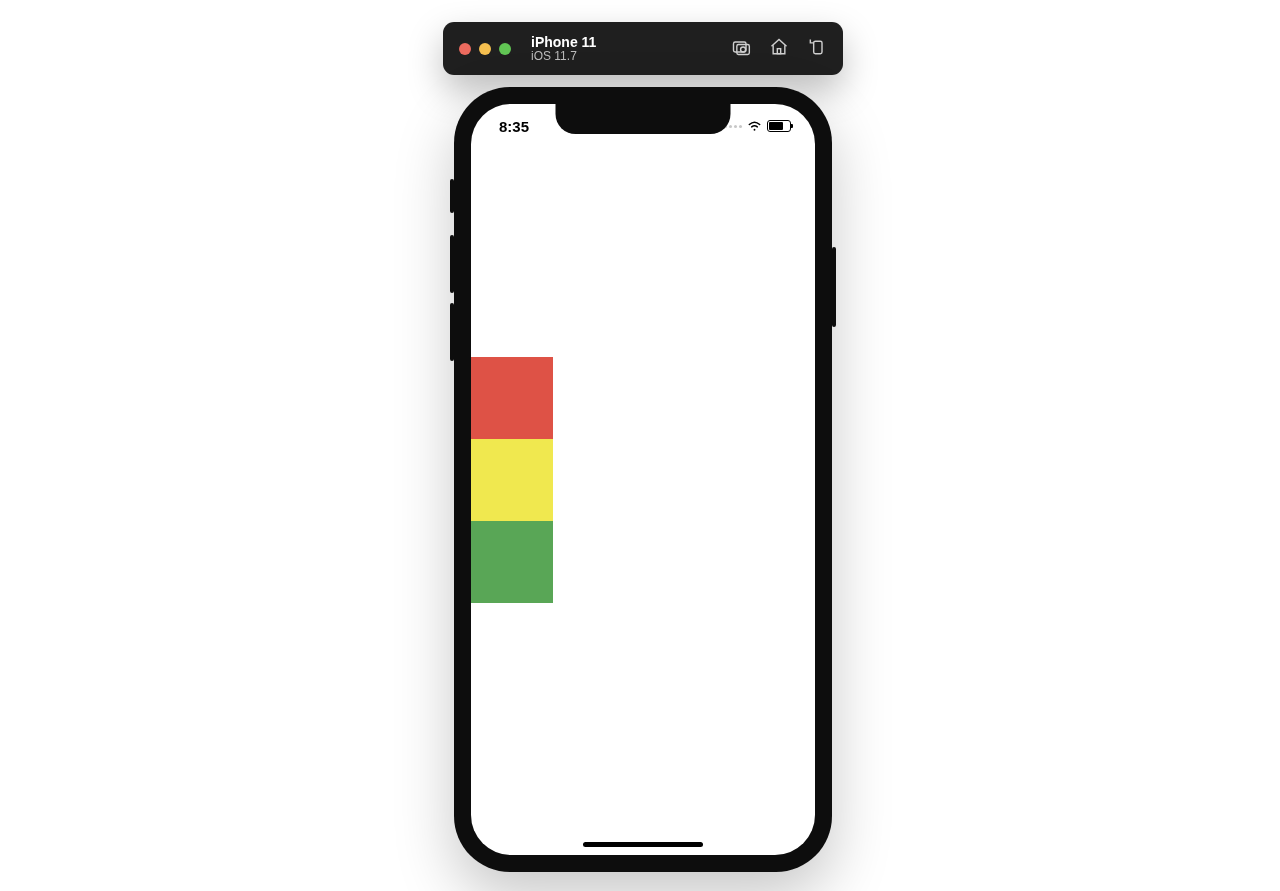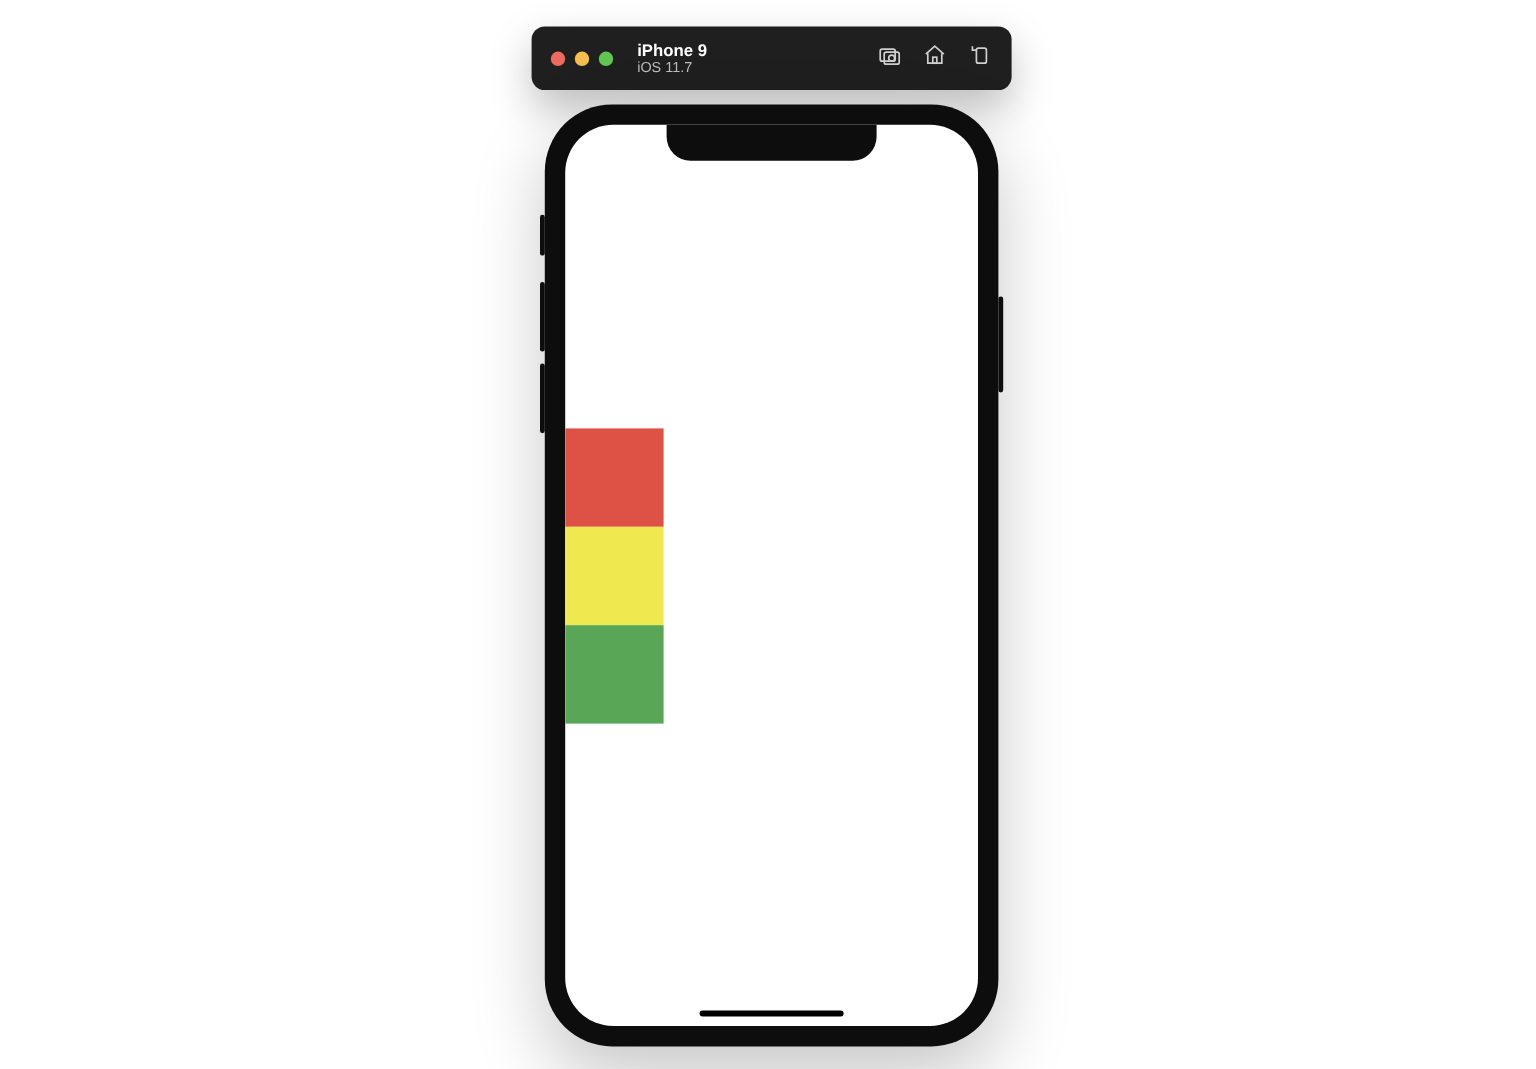--- a/index.html
+++ b/index.html
@@ -218,21 +218,21 @@
 </head>
 <body>
 
 <div class="simulator-bar">
   <div class="traffic-lights">
     <div class="traffic-light tl-close"></div>
     <div class="traffic-light tl-min"></div>
     <div class="traffic-light tl-max"></div>
   </div>
   <div class="sim-title-block">
-    <div class="sim-title">iPhone 9</div>
+    <div class="sim-title">iPhone 11</div>
     <div class="sim-subtitle">iOS 11.7</div>
   </div>
   <div class="sim-toolbar">
     <span>
       <svg viewBox="0 0 24 24">
         <rect x="3" y="6" width="15" height="12" rx="2"></rect>
         <rect x="7" y="9" width="15" height="12" rx="2"></rect>
         <circle cx="14.5" cy="15" r="3"></circle>
       </svg>
     </span>
@@ -254,20 +254,41 @@
 
 <div class="phone">
   <div class="side-btn side-left-1"></div>
   <div class="side-btn side-left-2"></div>
   <div class="side-btn side-left-3"></div>
   <div class="side-btn side-right-1"></div>
 
   <div class="screen">
     <div class="notch"></div>
 
+    <div class="status-bar">
+      <div class="status-time">8:35</div>
+      <div class="status-right">
+        <div class="signal-dots">
+          <div class="signal-dot"></div>
+          <div class="signal-dot"></div>
+          <div class="signal-dot"></div>
+          <div class="signal-dot"></div>
+        </div>
+        <span class="wifi-icon">
+          <svg viewBox="0 0 16 12">
+            <path d="M8 11 L8 11" stroke="#000" stroke-width="2" stroke-linecap="round"></path>
+            <path d="M5 8 Q8 5.5 11 8" stroke="#000" stroke-width="1.6" fill="none" stroke-linecap="round"></path>
+            <path d="M2.5 5.5 Q8 0.5 13.5 5.5" stroke="#000" stroke-width="1.6" fill="none" stroke-linecap="round"></path>
+          </svg>
+        </span>
+        <div class="battery">
+          <div class="battery-fill"></div>
+        </div>
+      </div>
+    </div>
 
     <div class="app-content">
       <div class="stacked-block block-red"></div>
       <div class="stacked-block block-yellow"></div>
       <div class="stacked-block block-green"></div>
     </div>
 
     <div class="home-indicator"></div>
   </div>
 </div>

